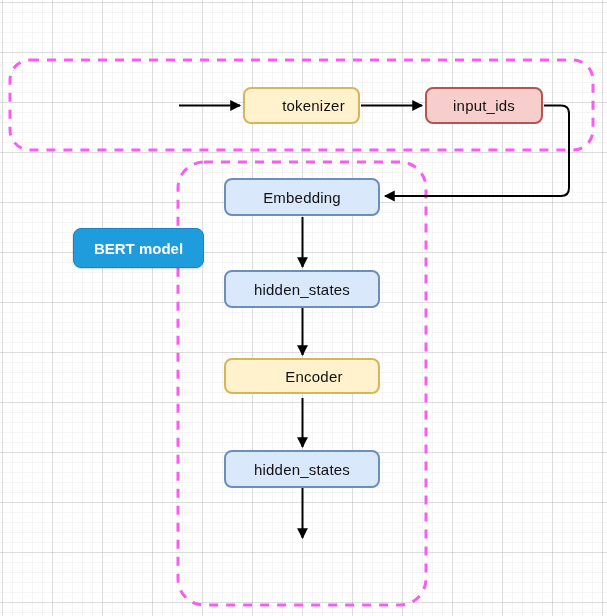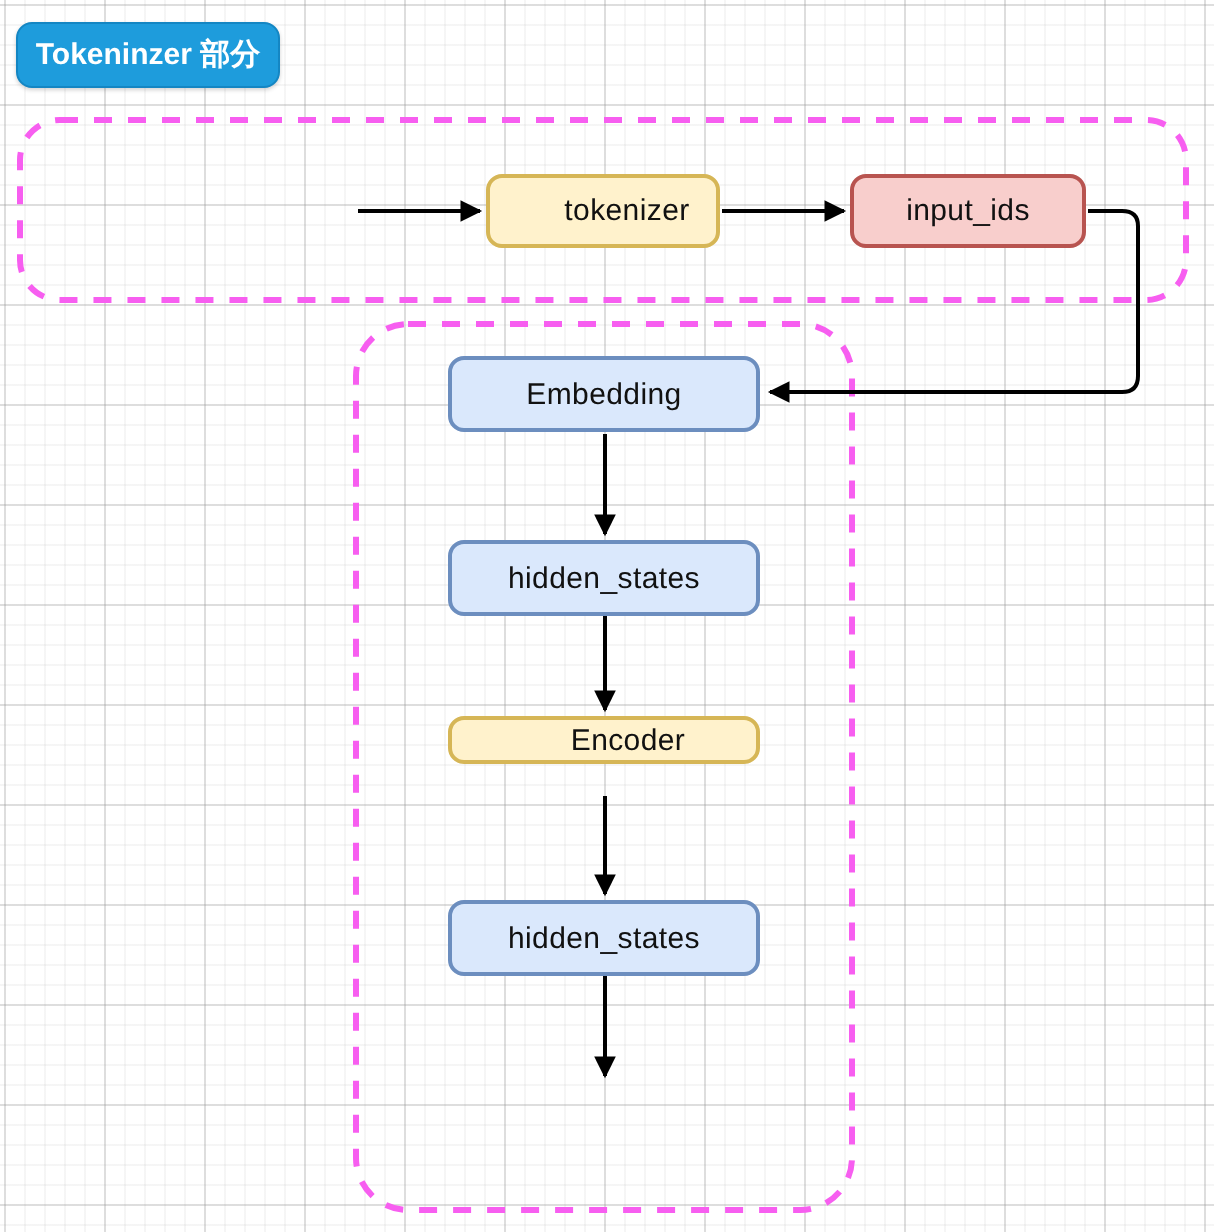--- a/index.html
+++ b/index.html
@@ -40,21 +40,21 @@
     border-radius:8px;
     color:#ffffff;font-size:15px;font-weight:700;
     box-shadow:0 1px 2px rgba(0,0,0,0.18);
   }
   
   #node-text        {left:62px; top:87px; width:116px;height:37px;}
   #node-tokenizer   {left:243px;top:87px; width:117px;height:37px;}
   #node-input-ids   {left:425px;top:87px; width:118px;height:37px;}
   #node-embedding   {left:224px;top:178px;width:156px;height:38px;}
   #node-hidden-1    {left:224px;top:270px;width:156px;height:38px;}
-  #node-encoder     {left:224px;top:358px;width:156px;height:24px;}
+  #node-encoder     {left:224px;top:358px;width:156px;height:36px;}
   #node-hidden-2    {left:224px;top:450px;width:156px;height:38px;}
   #node-pred-heads  {left:224px;top:541px;width:156px;height:39px;}
   #callout-tokenizer{left:8px;  top:11px; width:132px;height:33px;}
   #callout-bert     {left:73px; top:228px;width:131px;height:40px;}
 </style>
 </head>
 <body>
 
 <div class="canvas">
 
@@ -72,22 +72,22 @@
     <line x1="361" y1="105.5" x2="422" y2="105.5" stroke="#000" stroke-width="2" marker-end="url(#arrow)"></line>
 
     <path d="M544,105.5 L561,105.5 Q569,105.5 569,113 L569,188 Q569,196 561,196 L385,196" fill="none" stroke="#000" stroke-width="2" marker-end="url(#arrow)"></path>
 
     <line x1="302.5" y1="217" x2="302.5" y2="267" stroke="#000" stroke-width="2" marker-end="url(#arrow)"></line>
     <line x1="302.5" y1="308" x2="302.5" y2="355" stroke="#000" stroke-width="2" marker-end="url(#arrow)"></line>
     <line x1="302.5" y1="398" x2="302.5" y2="447" stroke="#000" stroke-width="2" marker-end="url(#arrow)"></line>
     <line x1="302.5" y1="488" x2="302.5" y2="538" stroke="#000" stroke-width="2" marker-end="url(#arrow)"></line>
   </svg>
 
-  <div id="callout-tokenizer" class="callout">
-    <span>Tokeninzer 部分</span>
+  <div id="callout-bert" class="callout">
+    <span>BERT model</span>
   </div>
 
   <div id="node-tokenizer" class="node yellow">
     <span>tokenizer</span>
   </div>
   <div id="node-input-ids" class="node red">
     <span>input_ids</span>
   </div>
   <div id="node-embedding" class="node blue">
     <span>Embedding</span>

